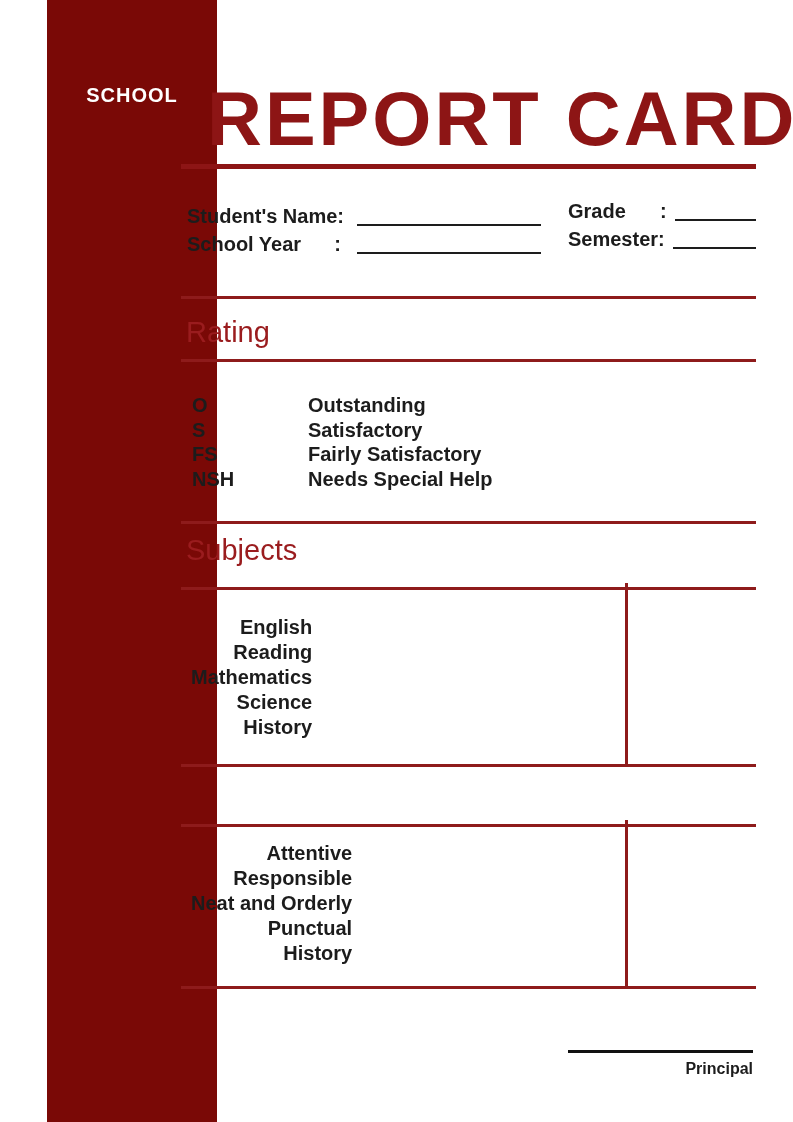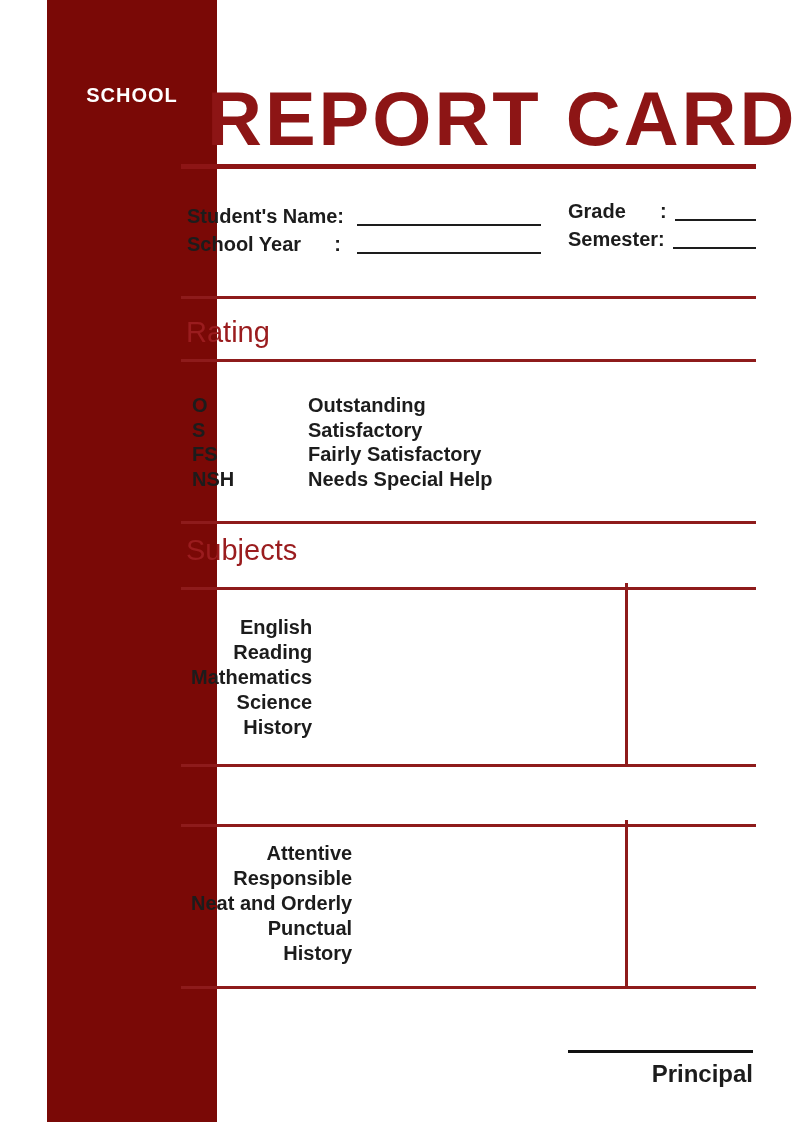--- a/index.html
+++ b/index.html
@@ -47,21 +47,21 @@
   .rating-row{display:flex;}
   .rating-row .code{width:116px;}
 
   .plain-list{position:absolute;left:10px;font-size:20px;font-weight:600;line-height:25px;text-align:right;}
 
   .vline{position:absolute;left:444px;width:2.5px;background:var(--c-rule);}
   .vline.subjects{top:571px;height:184px;}
   .vline.personality{top:808px;height:169px;}
 
   .sig-line{position:absolute;left:387px;top:1038px;width:185px;height:3px;background:#111111;}
-  .principal{position:absolute;right:3px;top:1048px;font-size:24px;font-weight:600;text-align:right;}
+  .principal{position:absolute;right:3px;top:1048px;font-size:16px;font-weight:600;text-align:right;}
 </style>
 </head>
 <body>
 
 <div class="page">
 
   <div class="sidebar">
     <div class="school">SCHOOL</div>
   </div>
 

